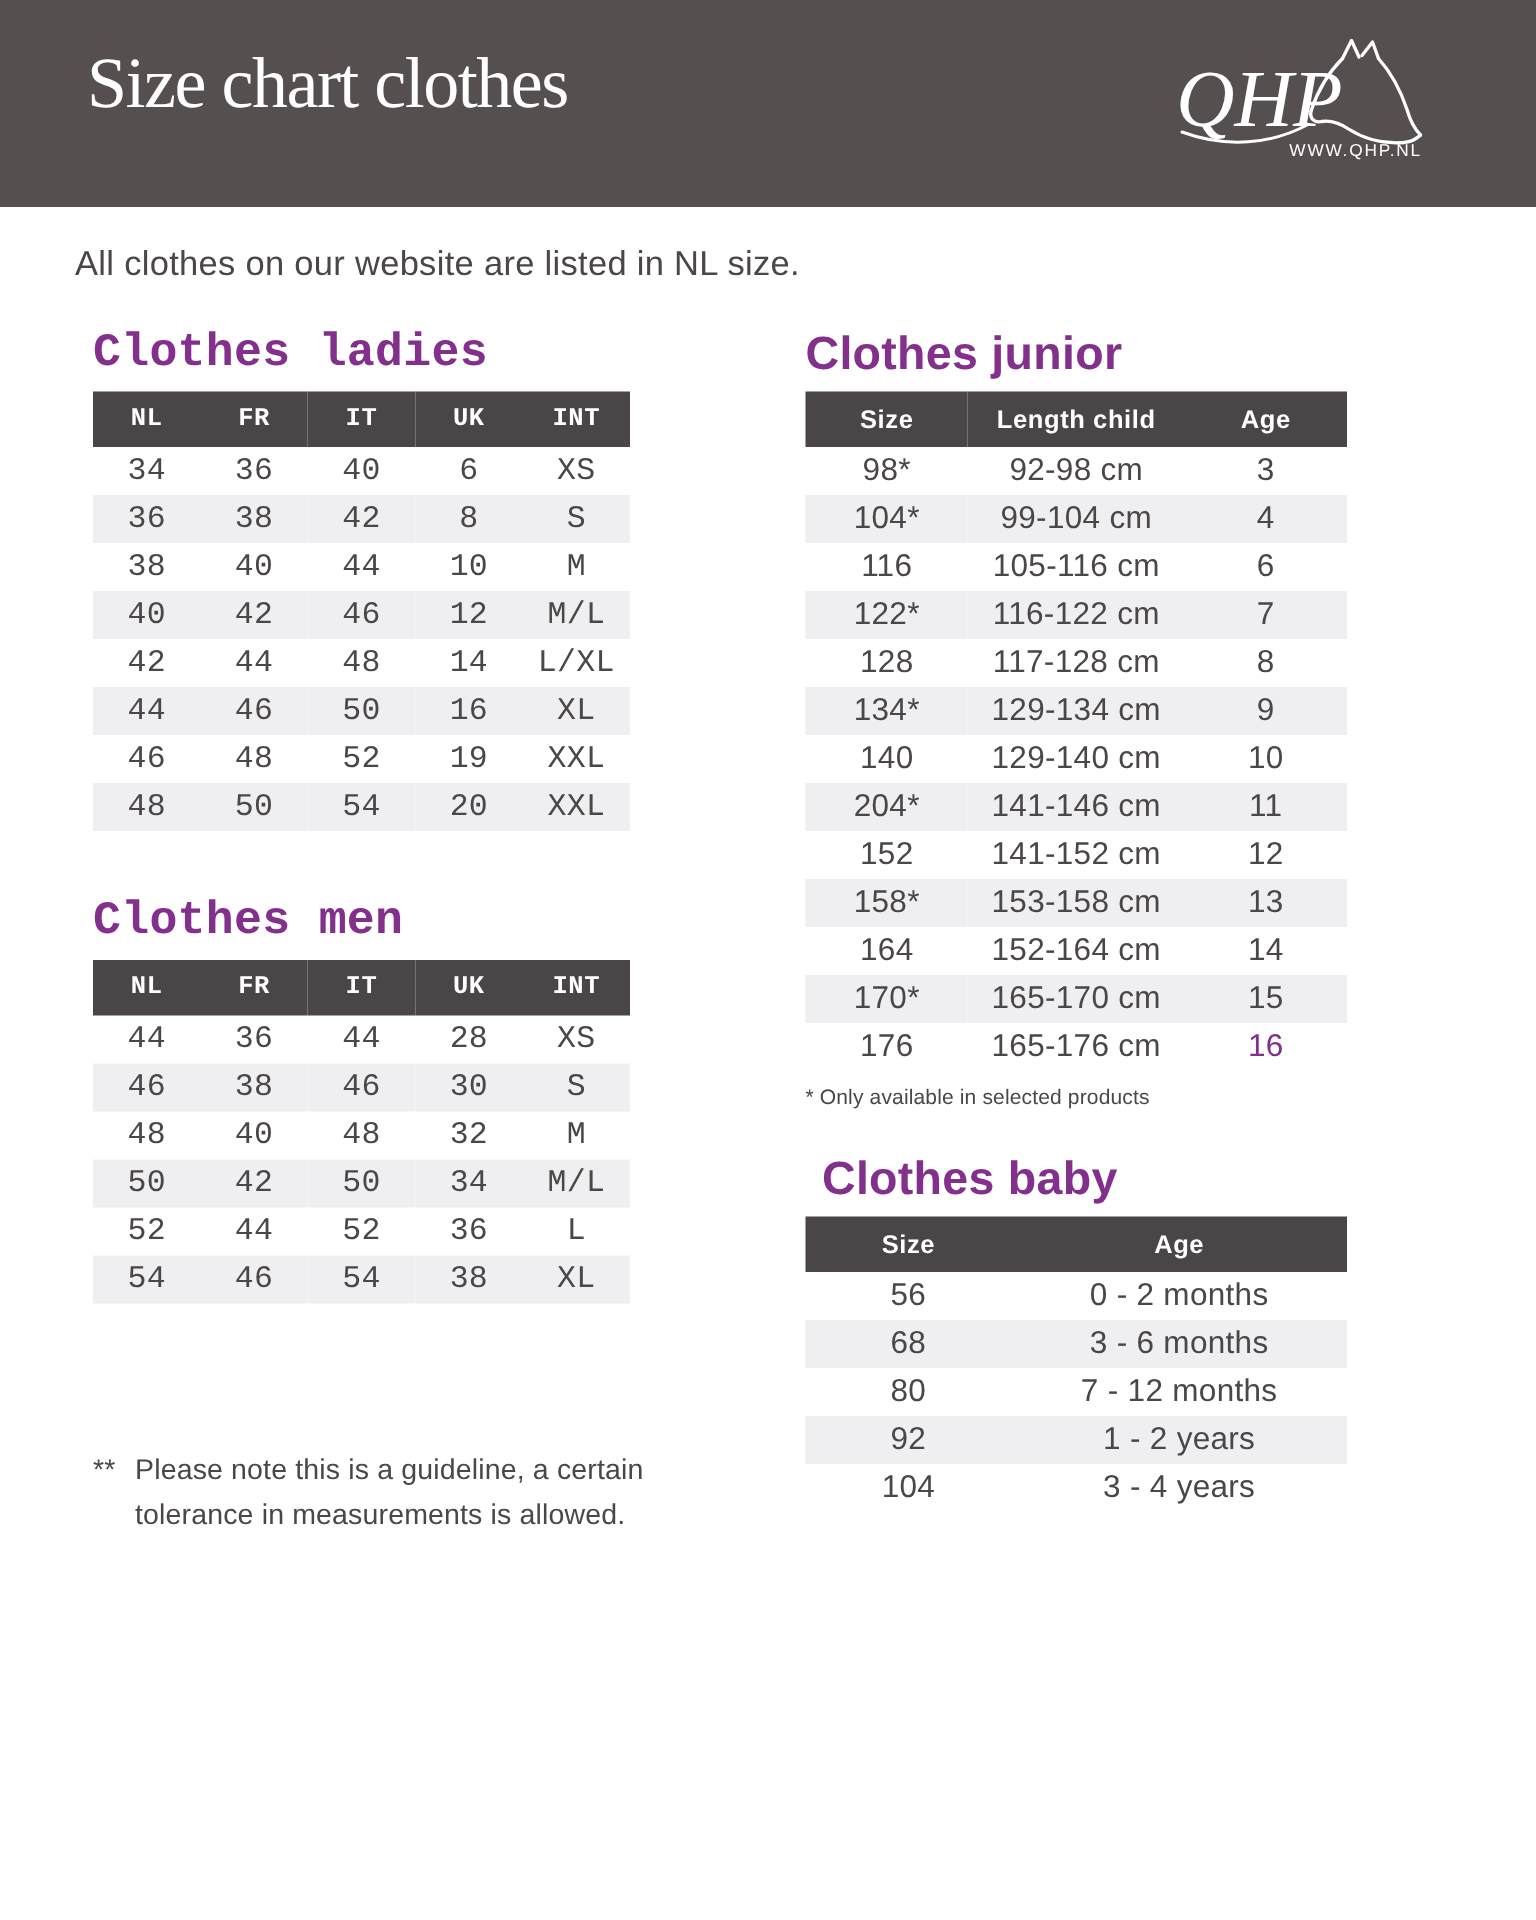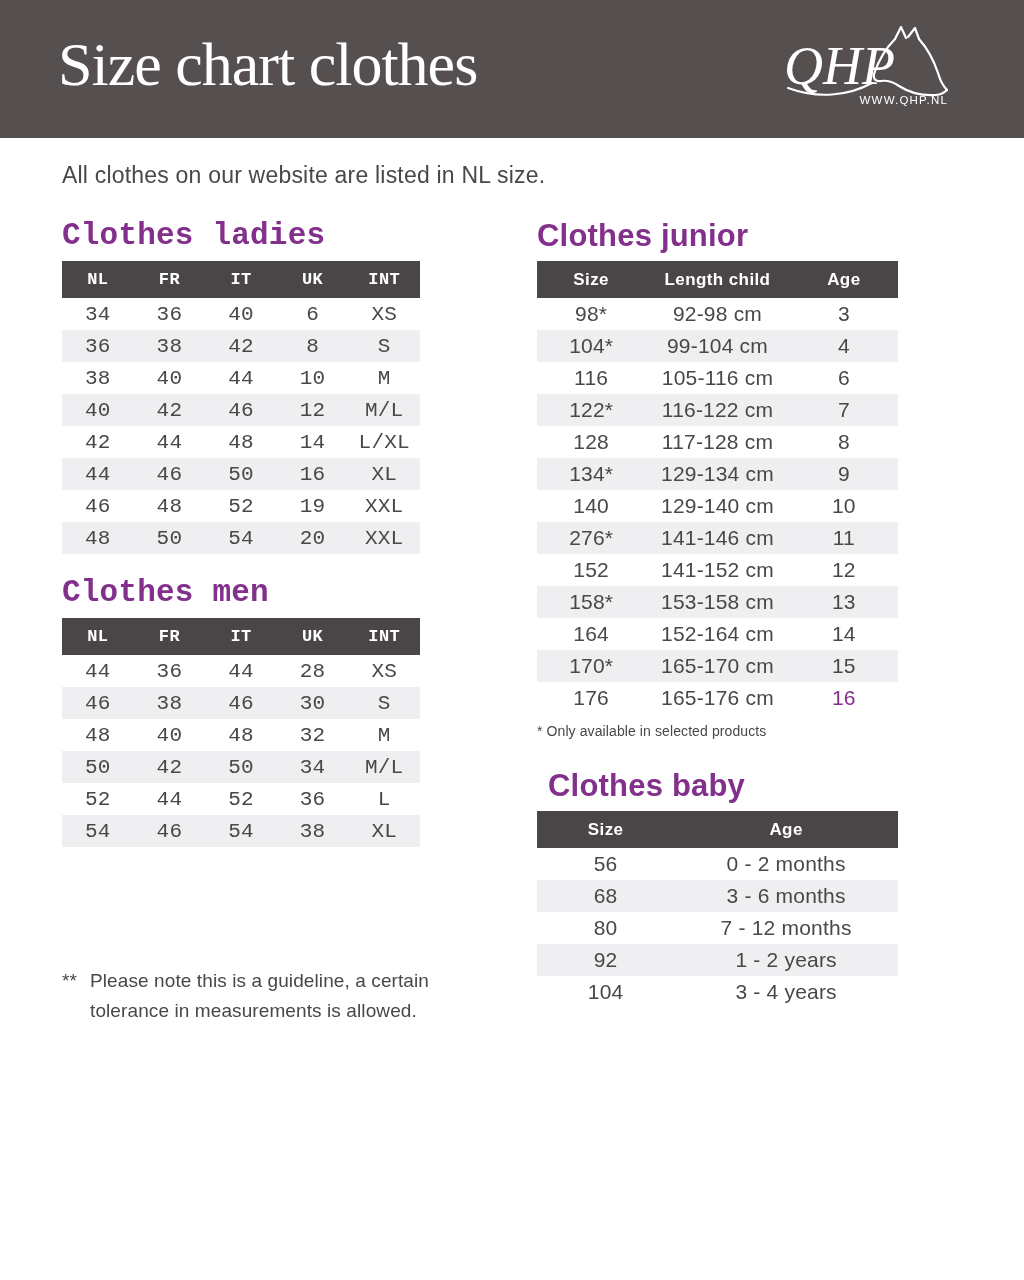--- a/index.html
+++ b/index.html
@@ -17,38 +17,38 @@
     -webkit-font-smoothing:antialiased;
   }
   
   .header{
     position:absolute;top:0;left:0;width:1024px;height:138px;
     background:var(--header-bg);
   }
   .page-title{
     position:absolute;left:58px;top:30px;
     font-family:"Liberation Serif", serif;
-    font-size:62px;line-height:1.1;font-weight:400;
+    font-size:48px;line-height:1.1;font-weight:400;
     color:#ffffff;letter-spacing:-1px;white-space:nowrap;
   }
   .logo{position:absolute;right:56px;top:26px;width:182px;height:86px;}
   
   .intro{
-    position:absolute;left:62px;top:162px;
+    position:absolute;left:50px;top:162px;
     font-size:23px;color:var(--text);letter-spacing:0.2px;
   }
   
   .col-left{position:absolute;left:62px;top:210px;width:358px;font-family:Liberation Mono, monospace;}
   .col-right{position:absolute;left:537px;top:210px;width:361px;}
   .section-heading{
     margin:9px 0 0 0;line-height:34px;
     font-size:31px;font-weight:700;letter-spacing:0.2px;
     color:var(--accent);
   }
-  .heading-gap{margin-top:22px;}
+  .heading-gap{margin-top:44px;}
   .heading-gap-baby{margin-top:30px;margin-left:11px;}
   
   table{width:100%;border-collapse:collapse;table-layout:fixed;margin-top:8px;}
   thead th{
     background:var(--table-header-bg);color:#ffffff;
     height:37px;font-size:17px;font-weight:700;letter-spacing:0.4px;
     text-align:center;vertical-align:middle;padding:0;
   }
   tbody td{
     height:32px;text-align:center;vertical-align:middle;
@@ -262,21 +262,21 @@
           <td>134*</td>
           <td>129-134 cm</td>
           <td>9</td>
         </tr>
         <tr>
           <td>140</td>
           <td>129-140 cm</td>
           <td>10</td>
         </tr>
         <tr>
-          <td>276*</td>
+          <td>204*</td>
           <td>141-146 cm</td>
           <td>11</td>
         </tr>
         <tr>
           <td>152</td>
           <td>141-152 cm</td>
           <td>12</td>
         </tr>
         <tr>
           <td>158*</td>

